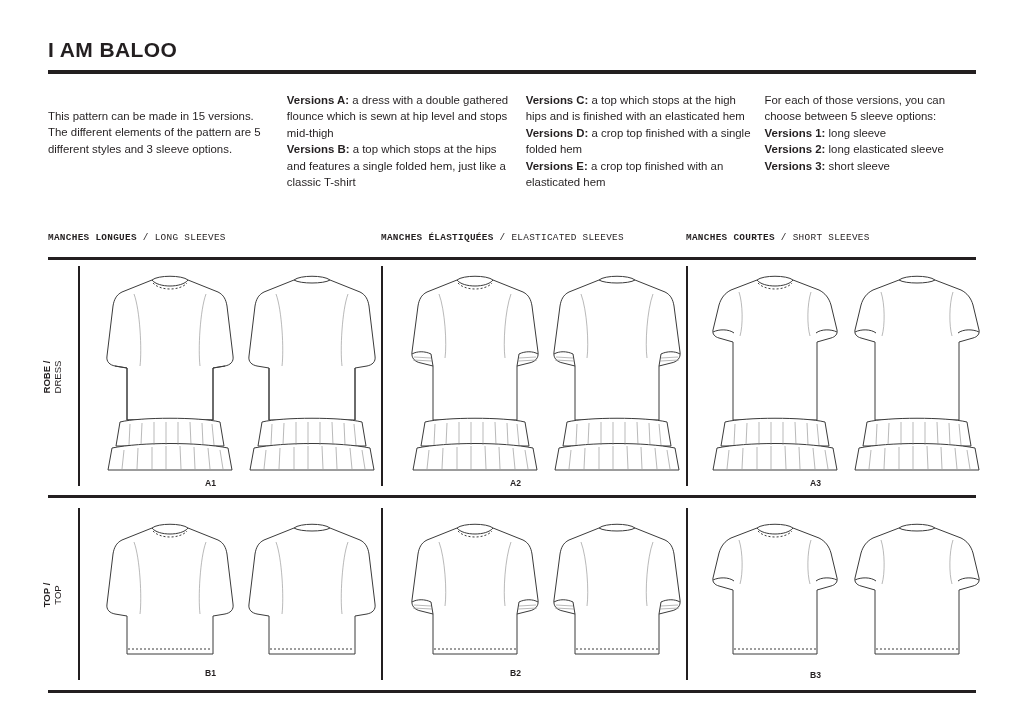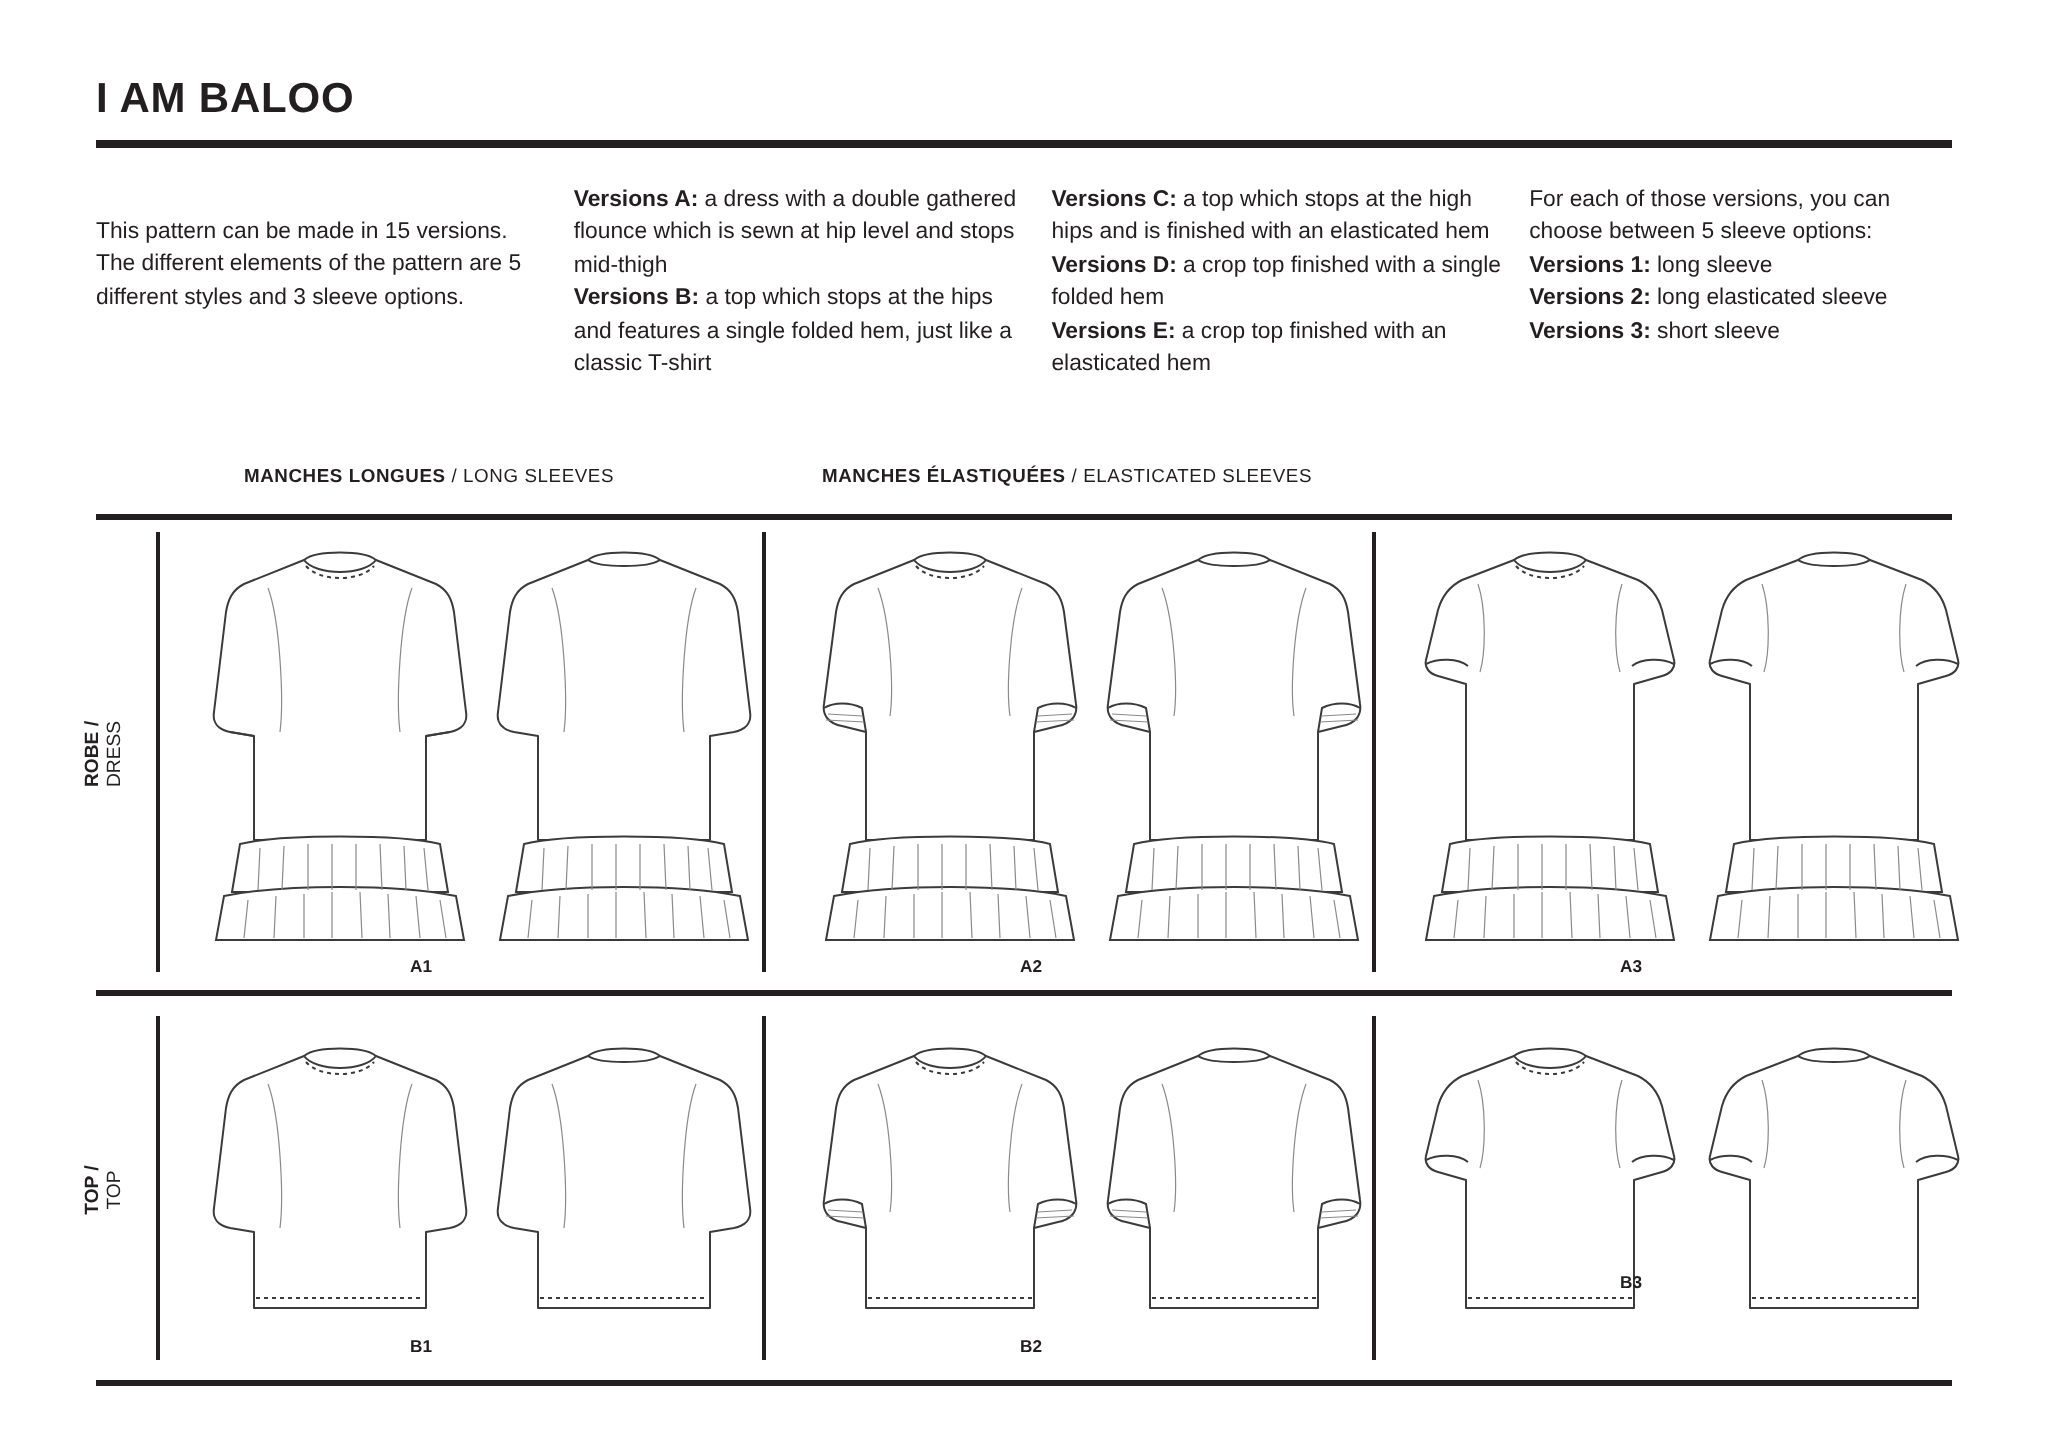--- a/index.html
+++ b/index.html
@@ -63,22 +63,23 @@
   .intro-col b { font-weight: bold; }
 
   
   .sleevehead {
     position: absolute;
     top: 232px;
     font-size: 9.4px;
     font-weight: bold;
     letter-spacing: 0.3px;
     color: #231f20;
-    text-align: center;
+    text-align: left;
     white-space: nowrap;
+    font-family: Liberation Mono, monospace;
   }
   .sleevehead span.light { font-weight: normal; }
   .sh0 { left: 48px; width: 333px; }
   .sh1 { left: 381px; width: 305px; }
   .sh2 { left: 686px; width: 292px; }
 
   
   .rule {
     position: absolute;
     left: 48px;
@@ -122,21 +123,21 @@
     position: absolute;
     font-size: 8.6px;
     font-weight: bold;
     color: #231f20;
   }
   .fc-a1 { left: 205px; top: 478px; width: 60px; }
   .fc-a2 { left: 510px; top: 478px; width: 60px; }
   .fc-a3 { left: 810px; top: 478px; width: 60px; }
   .fc-b1 { left: 205px; top: 668px; width: 60px; }
   .fc-b2 { left: 510px; top: 668px; width: 60px; }
-  .fc-b3 { left: 810px; top: 636px; width: 60px; }
+  .fc-b3 { left: 810px; top: 670px; width: 60px; }
 
   
   .fig {
     position: absolute;
   }
   .fig svg { display: block; }
 </style>
 </head>
 <body>
 
@@ -165,20 +166,23 @@
       <p><b>Versions 3:</b><span> short sleeve</span></p>
     </div>
   </div>
 
   <div class="sleevehead sh0">
     <span>MANCHES LONGUES</span><span class="light"> / </span><span class="light">LONG SLEEVES</span>
   </div>
   <div class="sleevehead sh1">
     <span>MANCHES ÉLASTIQUÉES</span><span class="light"> / </span><span class="light">ELASTICATED SLEEVES</span>
   </div>
+  <div class="sleevehead sh2">
+    <span>MANCHES COURTES</span><span class="light"> / </span><span class="light">SHORT SLEEVES</span>
+  </div>
 
   <div class="rule rule-top"></div>
   <div class="rule rule-mid"></div>
   <div class="rule rule-bottom"></div>
 
   <div class="vrule vr-left-1"></div>
   <div class="vrule vr-a"></div>
   <div class="vrule vr-b"></div>
   <div class="vrule vr-left-2"></div>
   <div class="vrule vr-c"></div>

